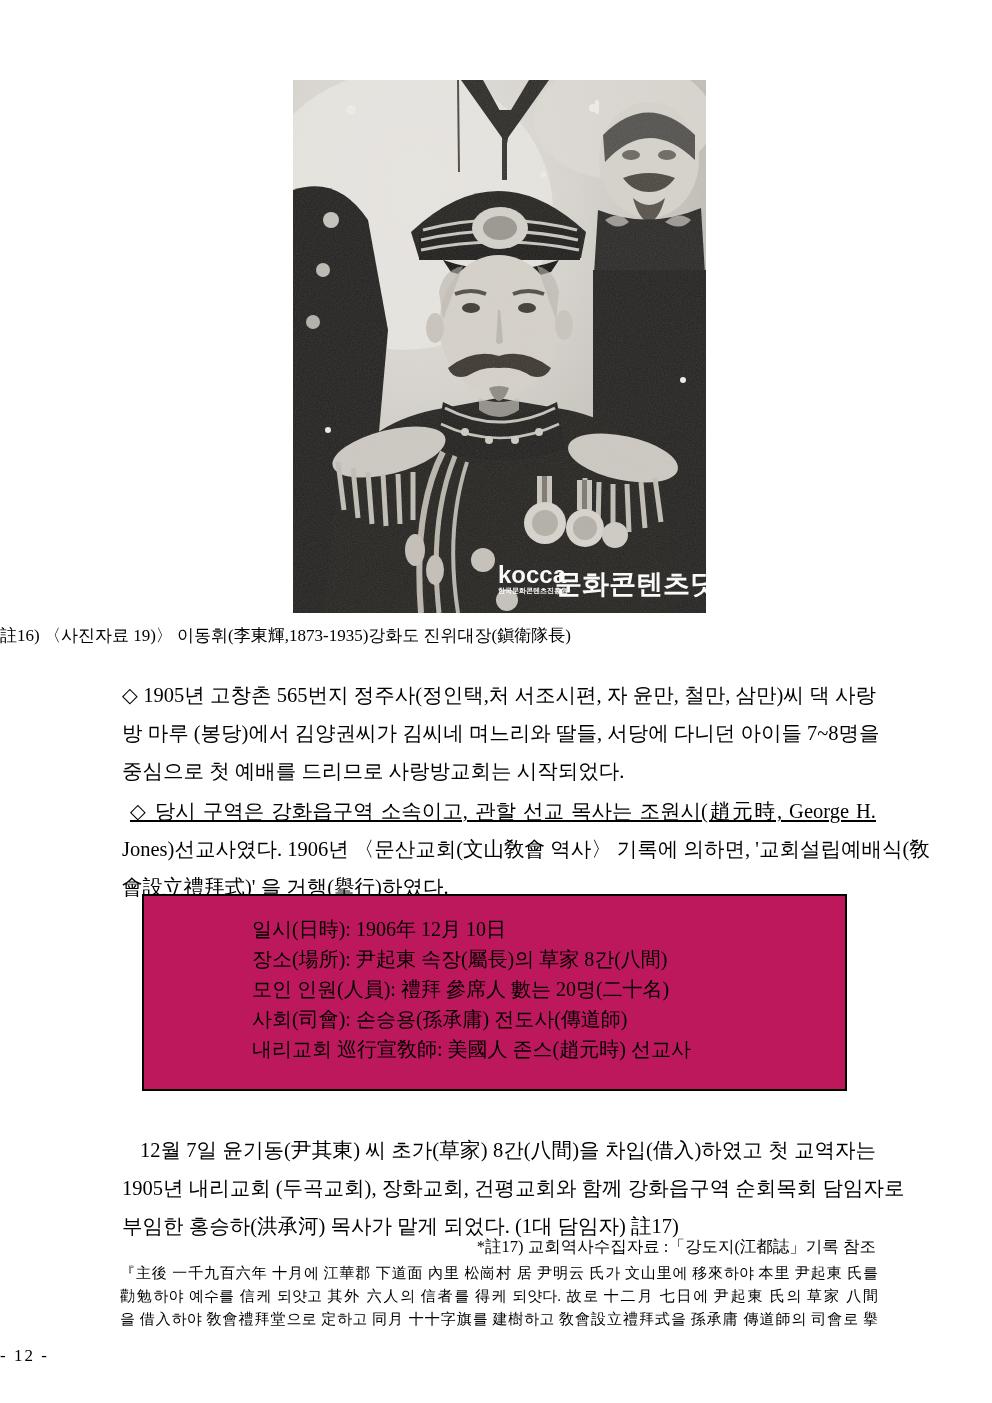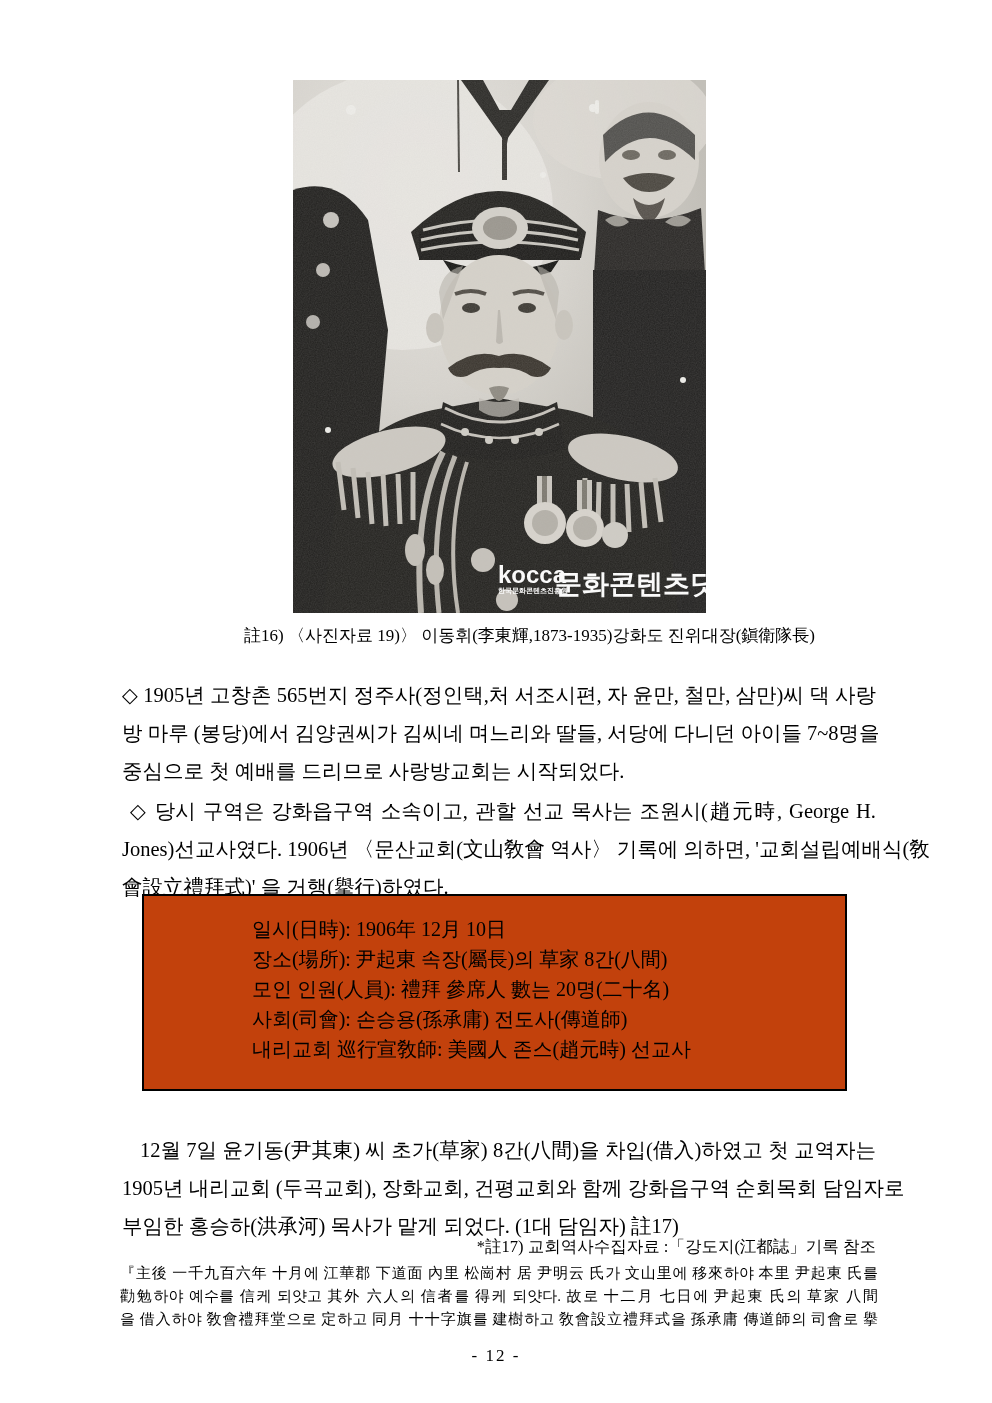--- a/index.html
+++ b/index.html
@@ -11,40 +11,40 @@
   }
   .page{position:absolute;left:0;top:8px;width:992px;height:1403px;background:#fff;overflow:hidden;}
 
   
   .photo-wrap{position:absolute;left:293px;top:72px;width:413px;height:533px;}
   .photo-wrap svg{display:block;}
 
   
   .caption{
     position:absolute;left:0;top:616px;width:815px;
-    text-align:right;font-size:17px;letter-spacing:0px;
+    text-align:left;font-size:17px;letter-spacing:0px;
   }
 
   
   .para{position:absolute;left:122px;width:754px;font-size:20.5px;}
   .para .line{
     height:38px;line-height:38px;white-space:nowrap;
     text-align:justify;text-align-last:justify;
   }
   .para .line.last{text-align:left;text-align-last:left;white-space:normal;}
-  .para .line.ind-sm{text-indent:8px;}
+  .para .line.ind-sm{text-indent:8px;text-decoration:underline;}
   .para .line.ind-md{text-indent:18px;}
   #para1{top:668px;}
   #para2{top:784px;}
   #para3{top:1114px;margin-top:9px;}
 
   
   .info-box{
     position:absolute;left:142px;top:886px;width:701px;height:193px;
-    border:2px solid #000;background:#c2410c;
+    border:2px solid #000;background:#be185d;
   }
   .info-box .box-line{
     margin-left:108px;height:30px;line-height:30px;
     font-size:20px;white-space:nowrap;
   }
   .info-box .box-inner{padding-top:18px;}
 
   
   .footnote-header{
     position:absolute;left:122px;top:1228px;width:754px;
@@ -52,21 +52,21 @@
   }
   .footnote-body{position:absolute;left:120px;top:1254px;width:758px;font-size:15px;}
   .footnote-body .fline{
     height:23px;line-height:23px;white-space:nowrap;
     text-align:justify;text-align-last:justify;
   }
 
   
   .page-number{
     position:absolute;left:0;top:1338px;width:992px;
-    text-align:center;font-size:17px;letter-spacing:2px;
+    font-size:17px;letter-spacing:2px;
   }
 
   .wm-logo{font-family:"Liberation Sans","DejaVu Sans",sans-serif;font-weight:bold;}
   .wm-title{font-family:"Liberation Sans","DejaVu Sans",sans-serif;font-weight:bold;}
 </style>
 </head>
 <body>
 
 <div class="page">
 

